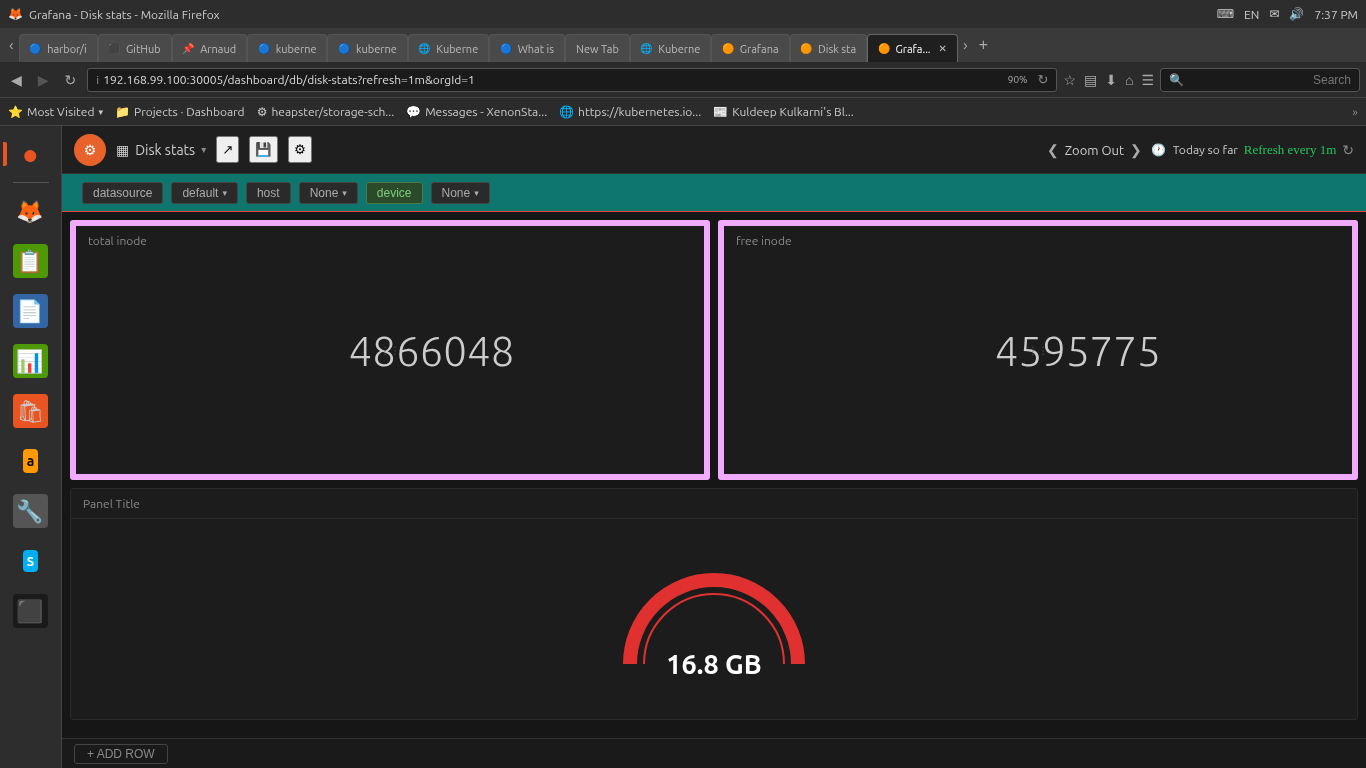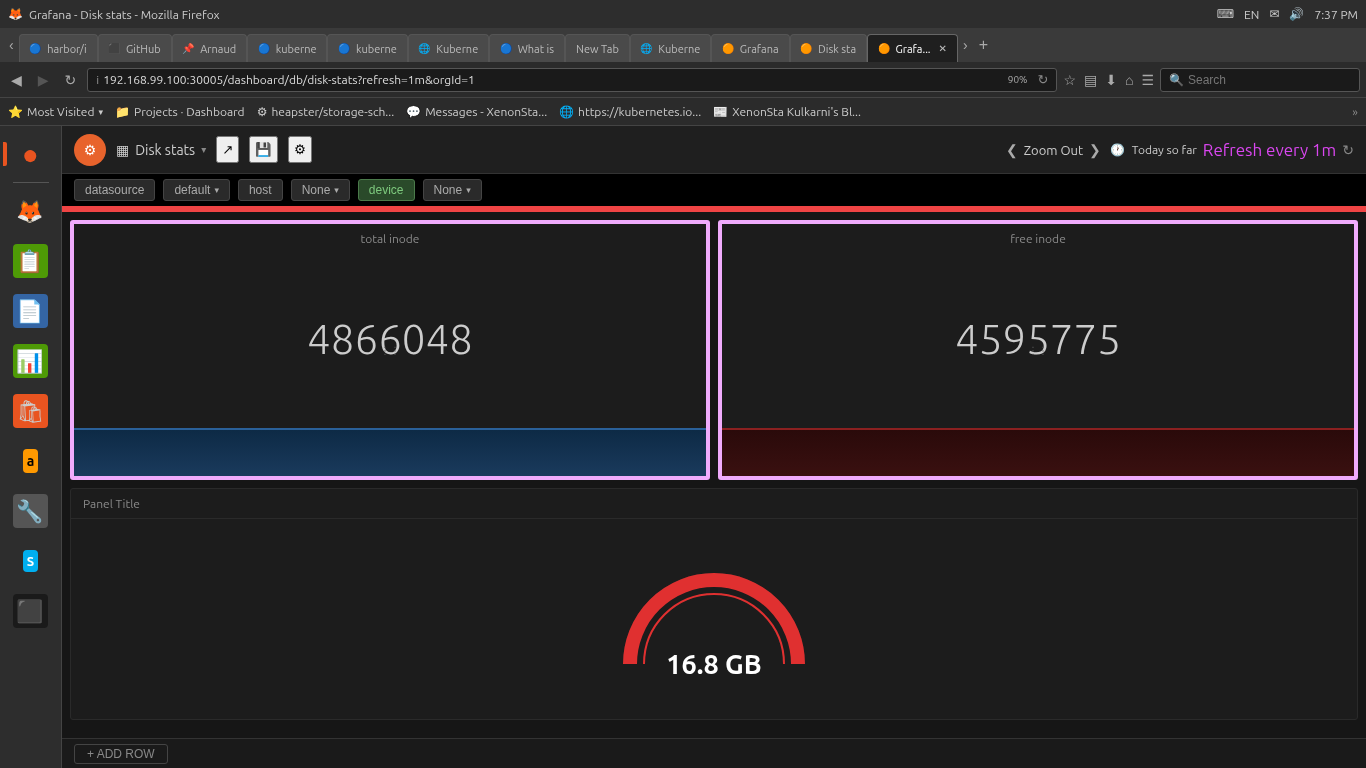--- a/index.html
+++ b/index.html
@@ -203,32 +203,32 @@
       color: #ccc;
       cursor: pointer;
     }
     .grafana-title-caret { font-size: 10px; color: #888; }
     .grafana-topbar-spacer { flex: 1; }
     .grafana-topbar-btn { cursor: pointer; padding: 4px; }
     .zoom-controls { display: flex; align-items: center; gap: 6px; color: #888; font-size: 13px; }
     .zoom-btn { cursor: pointer; color: #aaa; font-size: 14px; }
     .zoom-label { color: #ccc; }
     .time-info { display: flex; align-items: center; gap: 6px; color: #ccc; font-size: 12px; }
-    .refresh-label { color: #d946ef; font-size: 17px; }
+    .refresh-label { color: #22c55e; font-size: 13px; font-family: Liberation Serif, serif; }
     .refresh-btn { cursor: pointer; color: #888; font-size: 14px; }
 
     
     .filter-bar {
-      background: #000000;
+      background: #0f766e;
       height: 38px;
       display: flex;
       align-items: center;
-      padding: 0 12px;
+      padding: 0 20px;
       gap: 8px;
-      border-bottom: 6px solid #ef4444;
+      border-bottom: 1px solid #ef4444;
       flex-shrink: 0;
     }
     .filter-btn {
       background: #2a2a2a;
       border: 1px solid #444;
       color: #aaa;
       padding: 3px 10px;
       border-radius: 3px;
       font-size: 12px;
       cursor: pointer;
@@ -245,25 +245,25 @@
       padding: 8px;
       background: #161616;
     }
     .row-panels {
       display: flex;
       gap: 8px;
       margin-bottom: 8px;
     }
     .panel {
       background: #1c1c1c;
-      border: 4px solid #f0abfc;
+      border: 6px solid #f0abfc;
       border-radius: 3px;
       flex: 1;
       display: flex;
-      flex-direction: column;
+      flex-direction: row;
       position: relative;
     }
     .panel-title {
       font-size: 12px;
       color: #8a8a8a;
       padding: 8px 12px 4px;
       text-align: center;
     }
     .panel-value {
       flex: 1;
@@ -445,21 +445,21 @@
   <div class="addressbar-icons">
     <span>☆</span>
     <span>▤</span>
     <span>⬇</span>
     <span>⌂</span>
     <span>☰</span>
   </div>
 
   <div class="search-bar">
     <span style="color:#888;margin-right:4px;">🔍</span>
-    <input type="text" style="background: none; border: none; outline: none; color: rgb(221, 221, 221); font-size: 12px; width: 100%;" placeholder="Search">
+    <input type="text" style="background: none; border: none; outline: none; color: rgb(221, 221, 221); font-size: 12px; width: 100%; text-align: right;" placeholder="Search">
   </div>
 </div>
 
 <div class="bookmarks">
   <div class="bookmark-item">
     <span>⭐</span>
     <span>Most Visited</span>
     <span class="bm-arrow">▾</span>
   </div>
   <div class="bookmark-item">
@@ -473,21 +473,21 @@
   <div class="bookmark-item">
     <span>💬</span>
     <span>Messages - XenonSta...</span>
   </div>
   <div class="bookmark-item">
     <span>🌐</span>
     <span>https://kubernetes.io...</span>
   </div>
   <div class="bookmark-item">
     <span>📰</span>
-    <span>XenonSta Kulkarni's Bl...</span>
+    <span>Kuldeep Kulkarni's Bl...</span>
   </div>
   <span style="margin-left:auto;color:#888;">»</span>
 </div>
 
 <div class="dock">
   <div class="dock-item active">
     <span style="font-size:28px;color:#e95420;">●</span>
   </div>
   <div class="dock-divider"></div>
   <div class="dock-item">

